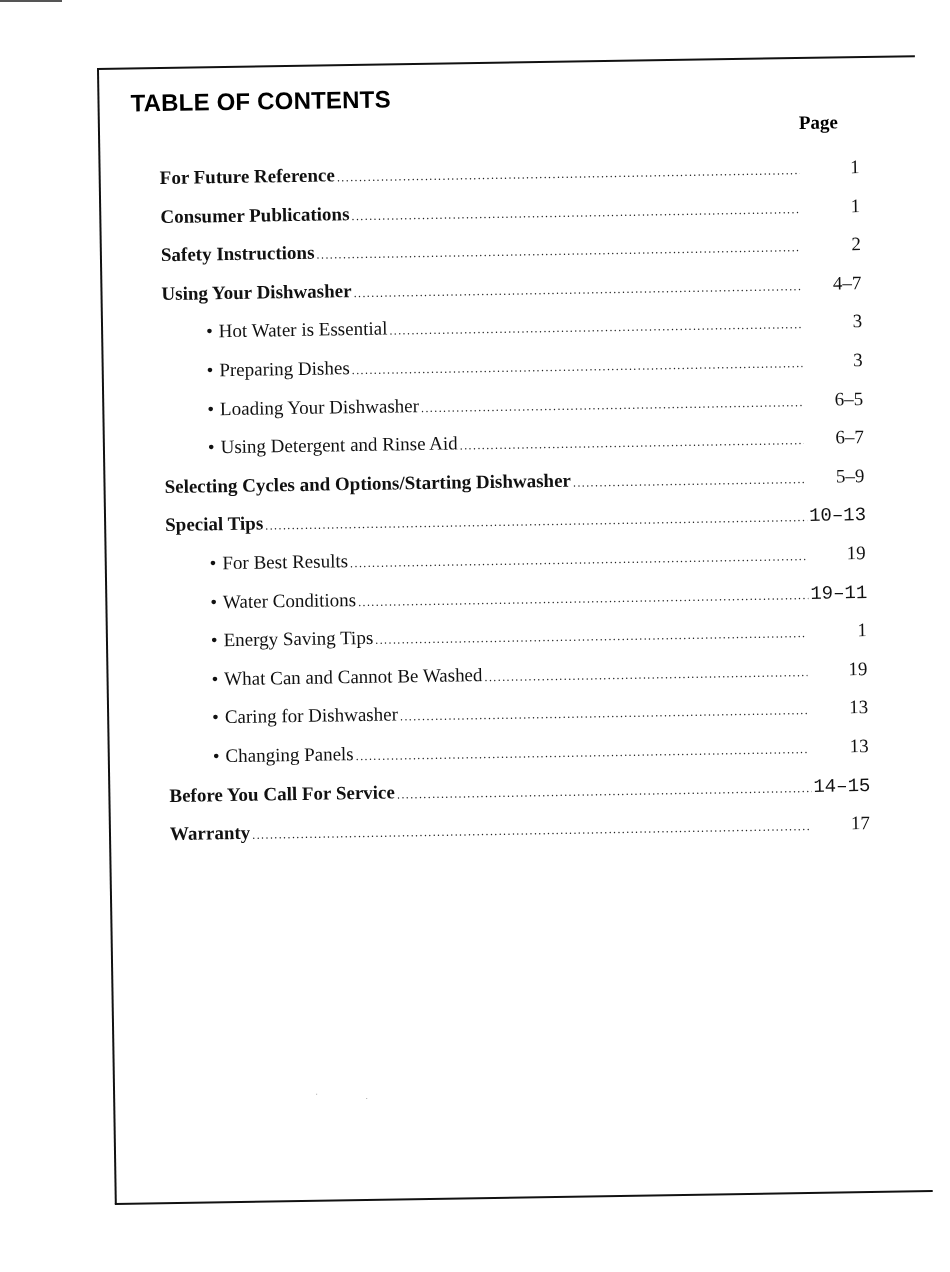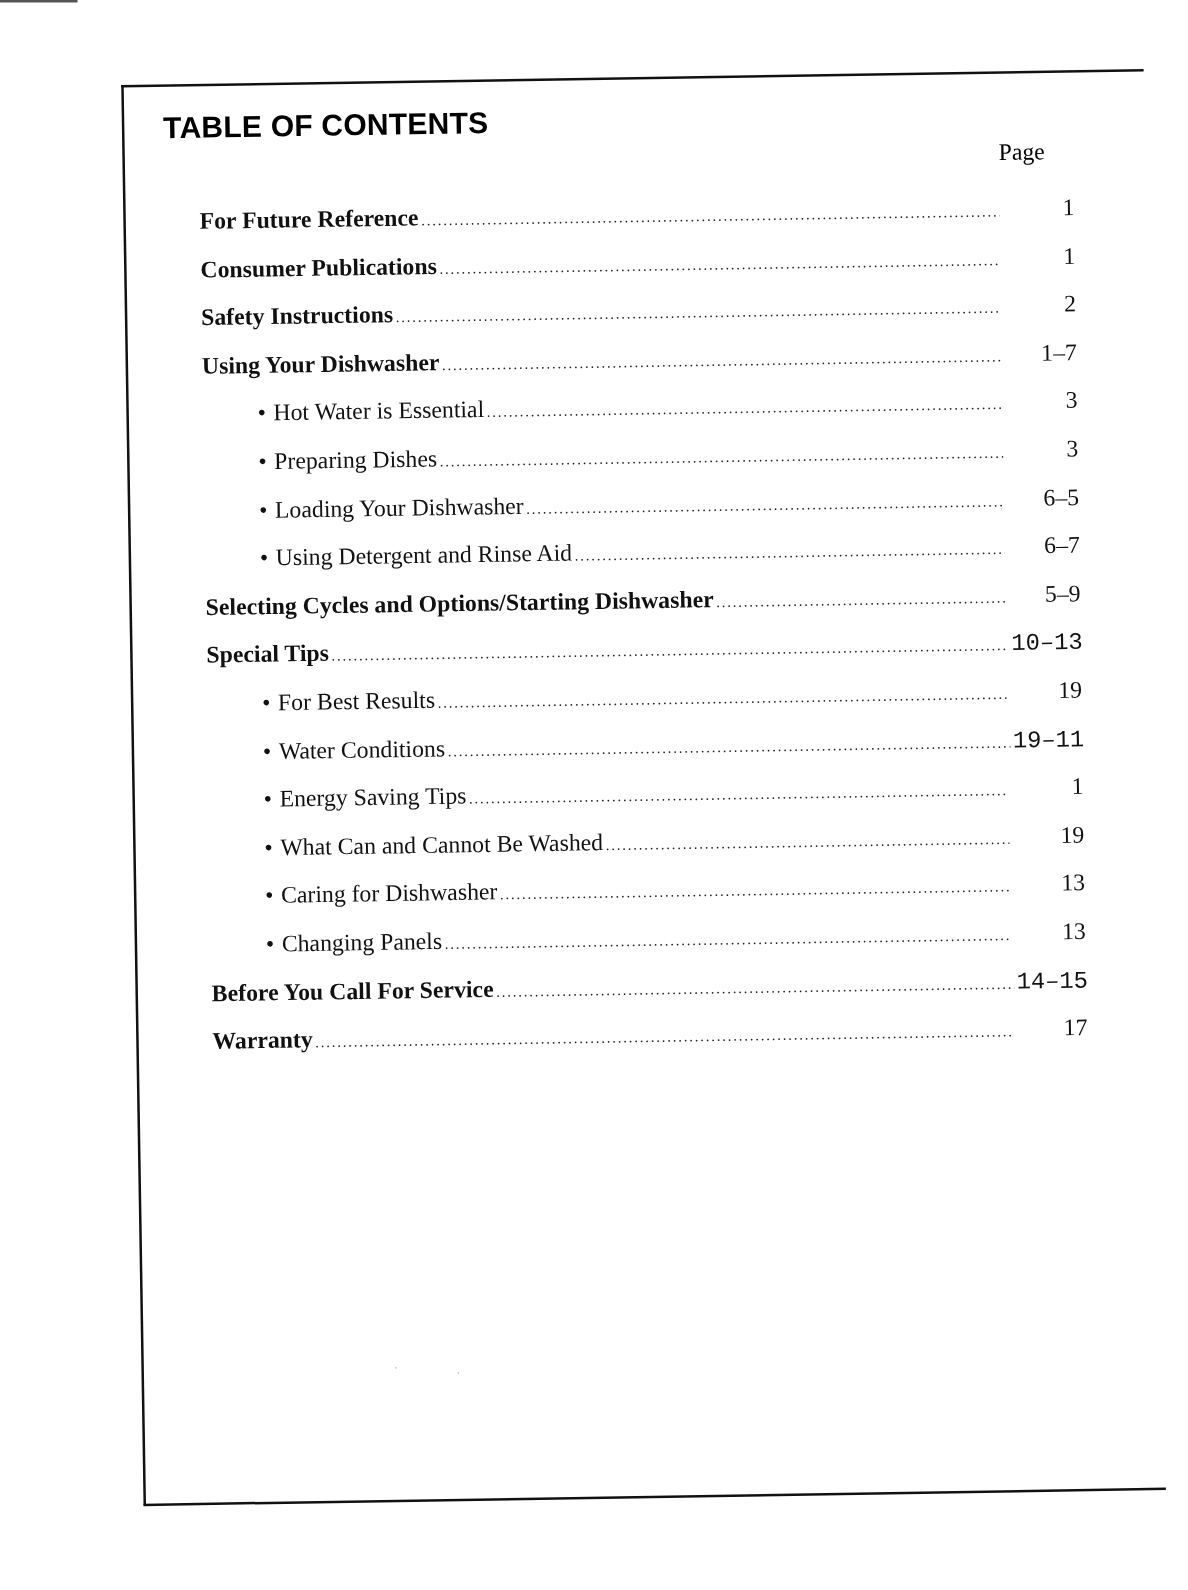--- a/index.html
+++ b/index.html
@@ -3,21 +3,21 @@
 <meta charset="utf-8">
 <style>
   html, body { margin: 0; padding: 0; background: #ffffff; }
   body { width: 950px; height: 1272px; position: relative; overflow: hidden; font-family: "Liberation Serif", "DejaVu Serif", serif; color: #111; }
   .corner-mark { position: absolute; left: 0; top: 0; width: 62px; height: 2px; background: #555; }
   .page { position: absolute; left: 0; top: 0; width: 950px; height: 1272px; transform: rotate(-0.9deg); transform-origin: 100px 70px; }
   .frame-top { position: absolute; left: 97px; top: 68px; width: 818px; height: 2px; background: #111; }
   .frame-left { position: absolute; left: 97px; top: 68px; width: 2px; height: 1136px; background: #111; }
   .frame-bottom { position: absolute; left: 97px; top: 1203px; width: 818px; height: 2px; background: #111; }
   .title { position: absolute; left: 130px; top: 90px; font-family: "Liberation Sans", "DejaVu Sans", sans-serif; font-weight: bold; font-size: 24px; letter-spacing: 0.2px; color: #000; }
-  .page-header { position: absolute; left: 798px; top: 123px; font-weight: normal; font-size: 19px; color: #000; }
+  .page-header { position: absolute; left: 798px; top: 123px; font-weight: bold; font-size: 19px; color: #000; }
   .toc { position: absolute; left: 158px; top: 168px; width: 700px; }
   .row { display: flex; align-items: baseline; height: 38.6px; }
   .row .label { white-space: nowrap; font-size: 19px; }
   .row.bold .label { font-weight: bold; }
   .row.sub .label { padding-left: 44px; }
   .row .bullet { display: inline-block; margin-right: 6px; }
   .row .leader { flex: 1; overflow: hidden; white-space: nowrap; font-size: 12px; letter-spacing: 1.4px; margin: 0 2px; color: #222; }
   .row .leader::before { content: "................................................................................................................................................................................"; }
   .row .num { width: 58px; text-align: right; font-size: 19px; white-space: nowrap; }
   .row.tight .num { width: 56px; font-family: Liberation Mono, monospace; }
@@ -48,21 +48,21 @@
       <span class="num">1</span>
     </div>
     <div class="row bold">
       <span class="label">Safety Instructions</span>
       <span class="leader"></span>
       <span class="num">2</span>
     </div>
     <div class="row bold">
       <span class="label">Using Your Dishwasher</span>
       <span class="leader"></span>
-      <span class="num">1–7</span>
+      <span class="num">4–7</span>
     </div>
     <div class="row sub">
       <span class="label"><span class="bullet">•</span><span>Hot Water is Essential</span></span>
       <span class="leader"></span>
       <span class="num">3</span>
     </div>
     <div class="row sub">
       <span class="label"><span class="bullet">•</span><span>Preparing Dishes</span></span>
       <span class="leader"></span>
       <span class="num">3</span>

